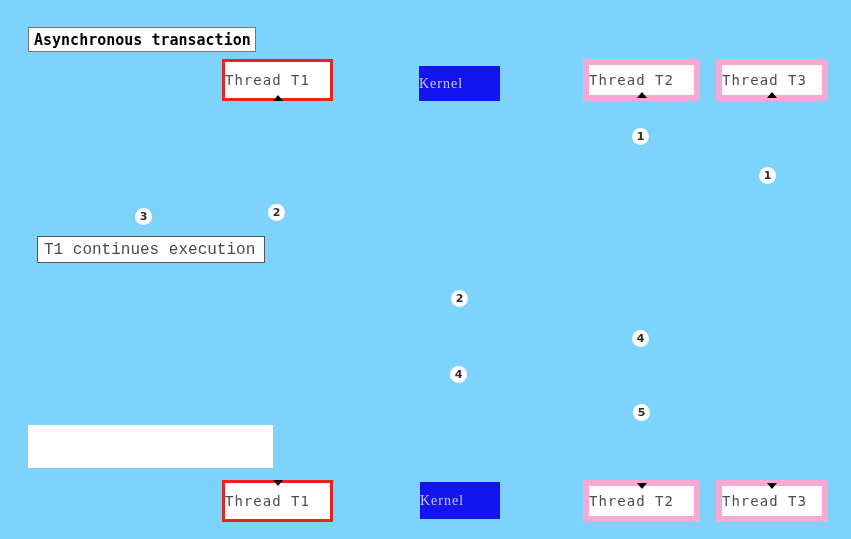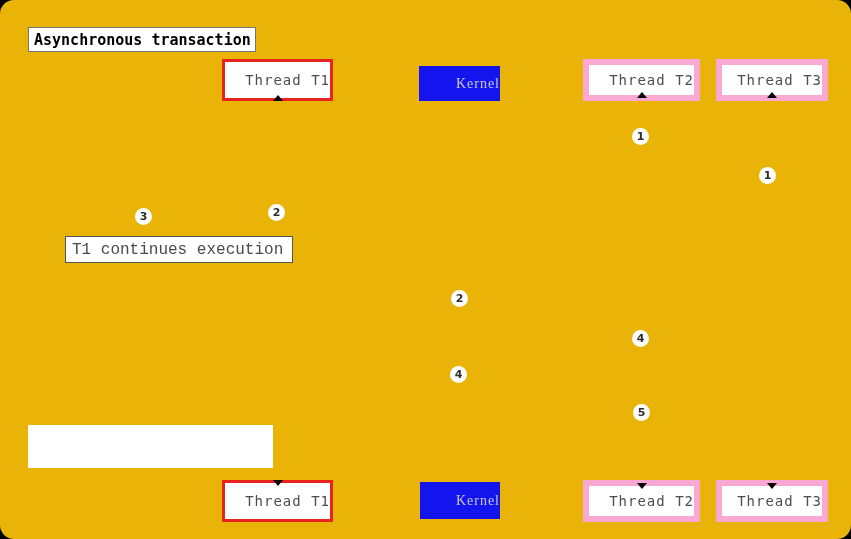--- a/index.html
+++ b/index.html
@@ -1,32 +1,32 @@
 <!DOCTYPE html>
 <html><head>
 <meta charset="utf-8">
 <style>
   html, body { margin:0; padding:0; background:#000; }
   .stage {
-    position:relative; width:851px; height:539px; background:#eab308;
-    overflow:hidden; font-family:"DejaVu Sans Mono", monospace;border-radius:14px;
+    position:relative; width:851px; height:539px; background:#7dd3fc;
+    overflow:hidden; font-family:"DejaVu Sans Mono", monospace;
   }
   
   .title-box {
     position:absolute; left:28px; top:27px; width:228px; height:25px;
     background:#fff; border:1px solid #777; box-sizing:border-box;
     display:flex; align-items:center; padding-left:5px;
     font:bold 15px "DejaVu Sans Mono", monospace; color:#000;
     letter-spacing:0px; white-space:nowrap;
   }
   
   .actor {
     position:absolute; box-sizing:border-box; height:42px;
     background:#fff; color:#4d4d4d;
-    display:flex; align-items:center; justify-content:flex-end;
+    display:flex; align-items:center; justify-content:flex-start;
     font:14px "DejaVu Sans Mono", monospace; letter-spacing:1px;
     white-space:nowrap;
   }
   .red-border  { border:3px solid #e8231d; }
   .blue-border { border:6px solid #f9a8d4; }
   .kernel-box  {
     background:#1414ee; color:#c9c9d6; border:none; height:35px;
     letter-spacing:1px;
     font-family:Liberation Serif, serif;
   }
@@ -60,21 +60,20 @@
   .m-f { left:632px; top:330px; }  
   .m-g { left:450px; top:366px; }  
   .m-h { left:633px; top:404px; }  
   
   .note-box {
     position:absolute; left:37px; top:236px; width:228px; height:27px;
     background:#fff; border:1px solid #555; box-sizing:border-box;
     display:flex; align-items:center; padding-left:6px;
     font:16px "Liberation Mono", monospace; color:#4a4a4a;
     white-space:nowrap;
-    margin-left:28px;
   }
   .blank-box {
     position:absolute; left:28px; top:425px; width:245px; height:43px;
     background:#fff;
   }
 </style>
 </head>
 <body>
 
 <div class="stage">

